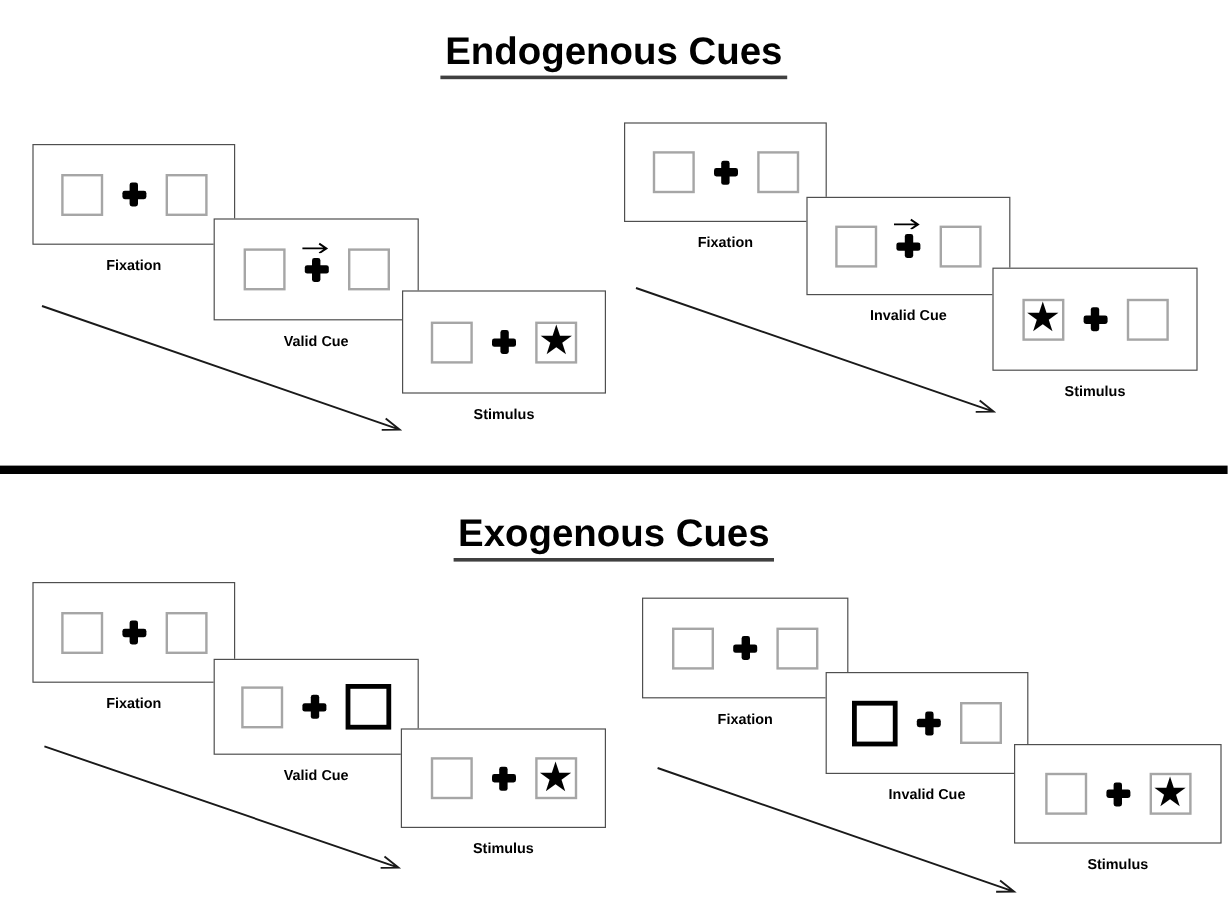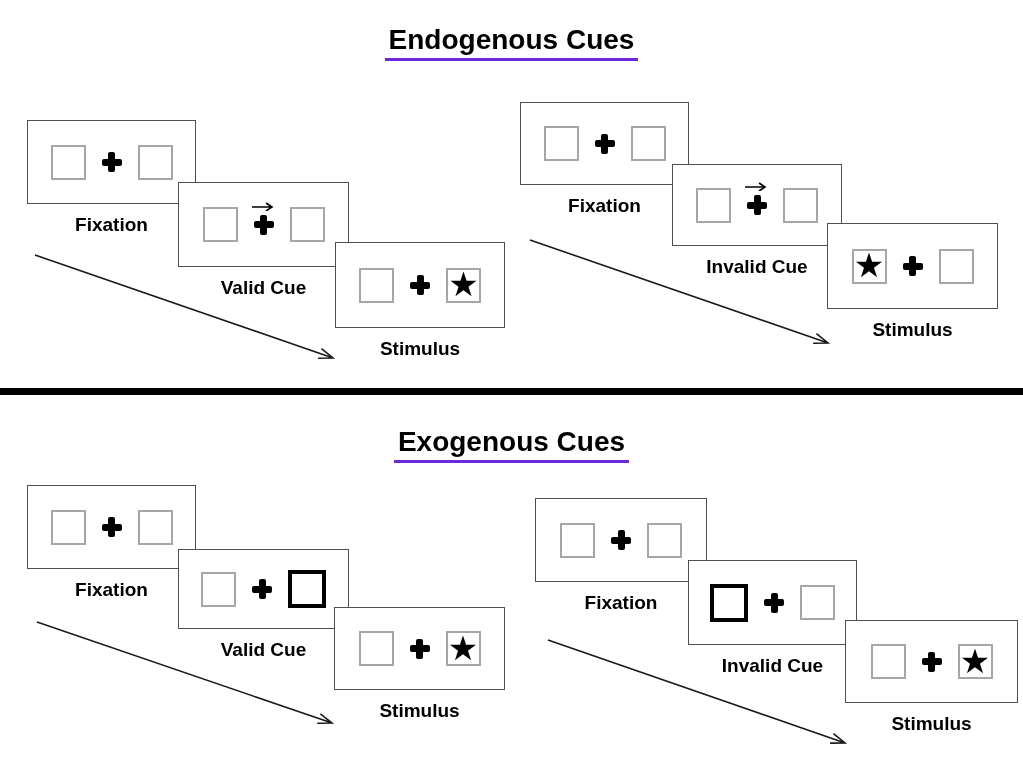--- a/index.html
+++ b/index.html
@@ -4,22 +4,22 @@
 <style>
   html,body{margin:0;padding:0;}
   body{
     width:1023px;height:767px;position:relative;overflow:hidden;
     background:#ffffff;
     font-family:"Liberation Sans", sans-serif;
     color:#000;
   }
   .title-row{position:absolute;left:0;width:1023px;text-align:center;}
   .title{
-    display:inline-block;font-size:28px;font-weight:bold;
-    border-bottom:3px solid #6d28d9;padding:0 4px 2px 4px;letter-spacing:0px;
+    display:inline-block;font-size:32px;font-weight:bold;
+    border-bottom:3px solid #404040;padding:0 4px 2px 4px;letter-spacing:0px;
   }
   .divider{position:absolute;left:0;top:388px;width:1023px;height:7px;background:#000;}
   .panel{
     position:absolute;background:#ffffff;border:1px solid #4f4f4f;
     box-sizing:border-box;
   }
   .panel-content{
     width:100%;height:100%;display:flex;align-items:center;justify-content:center;
     column-gap:16px;
   }
@@ -28,21 +28,21 @@
     background:#fff;display:flex;align-items:center;justify-content:center;flex:0 0 auto;
   }
   .sq.bold{width:38px;height:38px;border:4px solid #000;}
   .star{font-size:34px;line-height:1;color:#000;transform:translateY(-1px);}
   .plus-wrap{position:relative;width:20px;height:20px;flex:0 0 auto;}
   .plus{position:absolute;left:0;top:0;width:20px;height:20px;}
   .plus::before{content:"";position:absolute;left:6.5px;top:0;width:7px;height:20px;background:#000;border-radius:2px;}
   .plus::after{content:"";position:absolute;top:6.5px;left:0;width:20px;height:7px;background:#000;border-radius:2px;}
   .cue-arrow{position:absolute;top:-16px;left:50%;transform:translateX(-50%);}
   .plabel{
-    position:absolute;font-size:19px;font-weight:bold;text-align:center;z-index:6;
+    position:absolute;font-size:12px;font-weight:bold;text-align:center;z-index:6;
     white-space:nowrap;
   }
   .seq-arrow{position:absolute;z-index:0;}
   .z1{z-index:1}.z2{z-index:2}.z3{z-index:3}
 </style>
 </head>
 <body>
 
 <div class="title-row" style="top:24px">
   <span class="title">Endogenous Cues</span>

